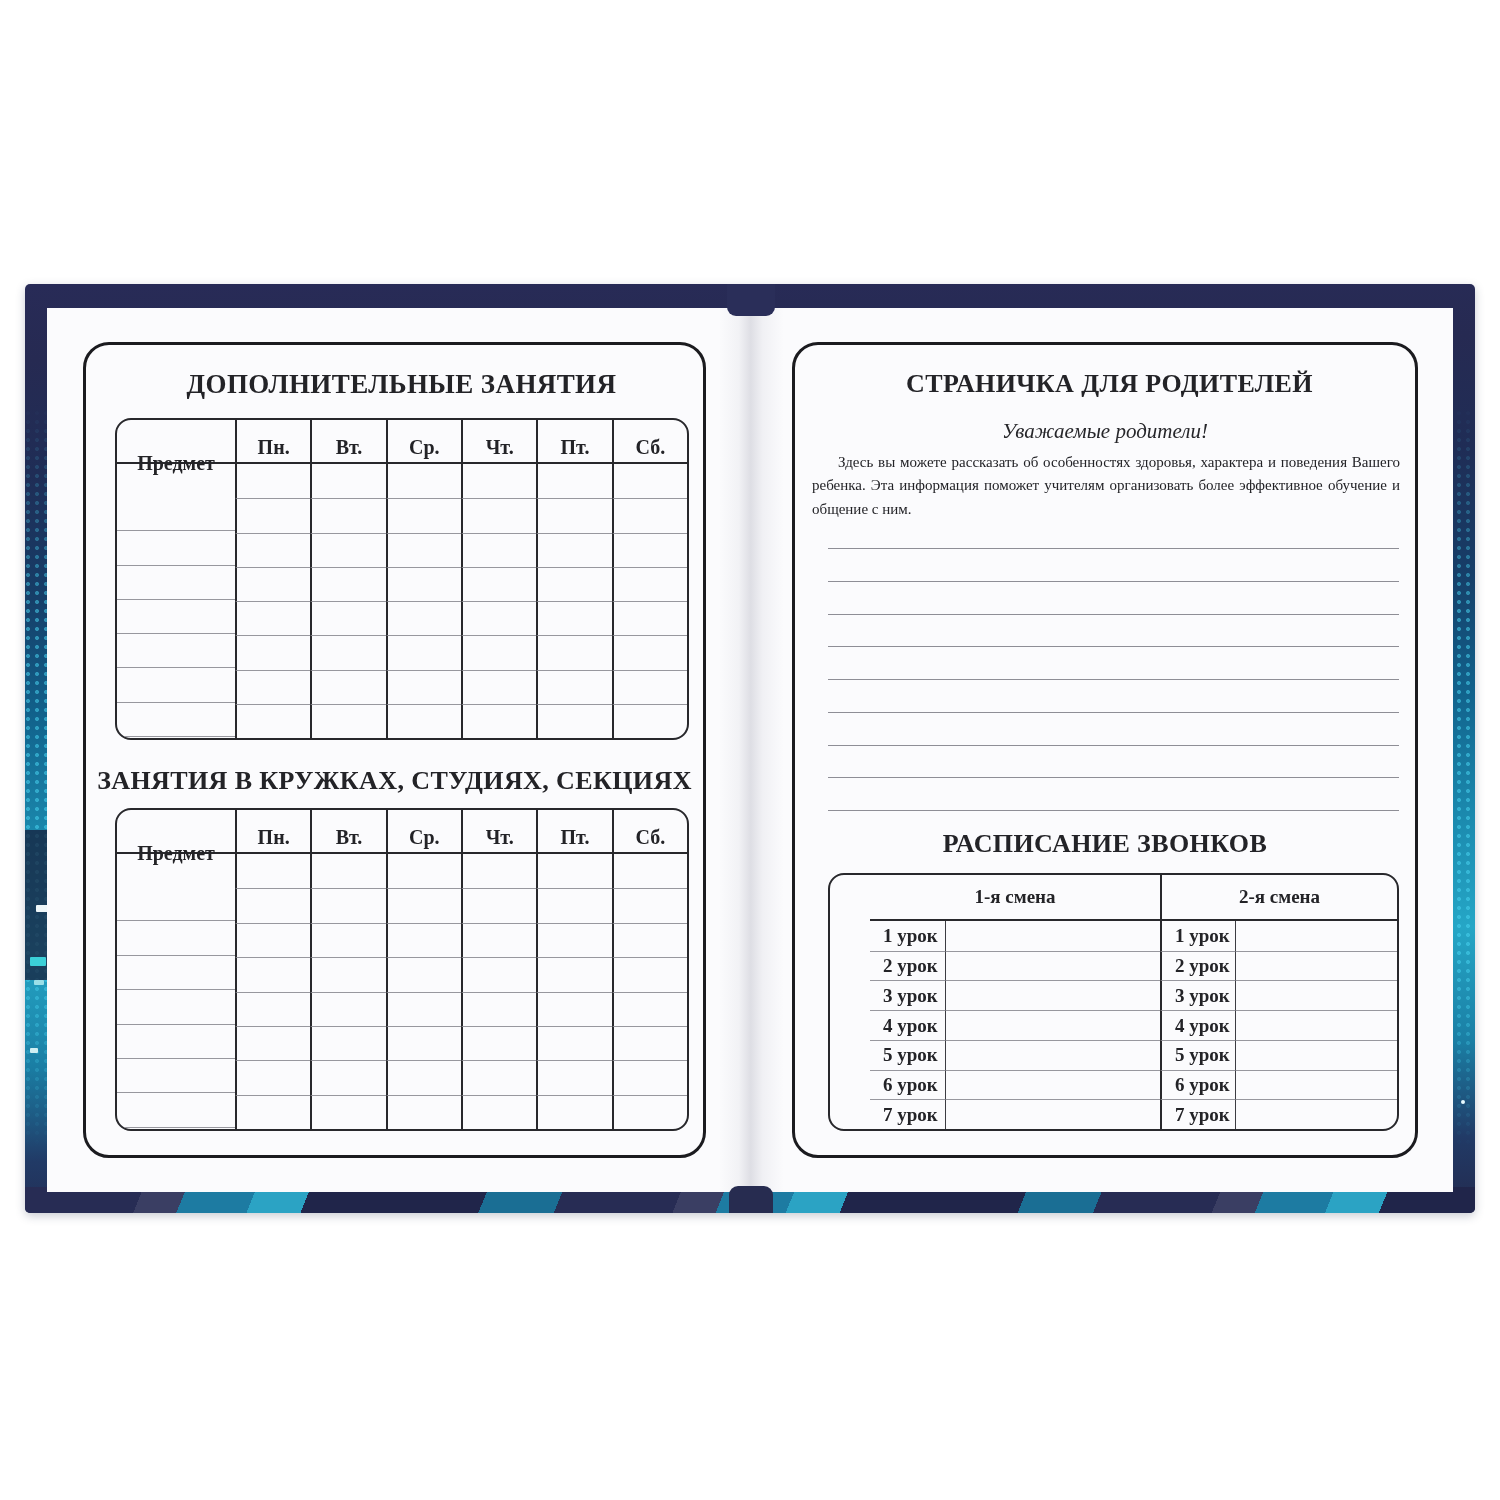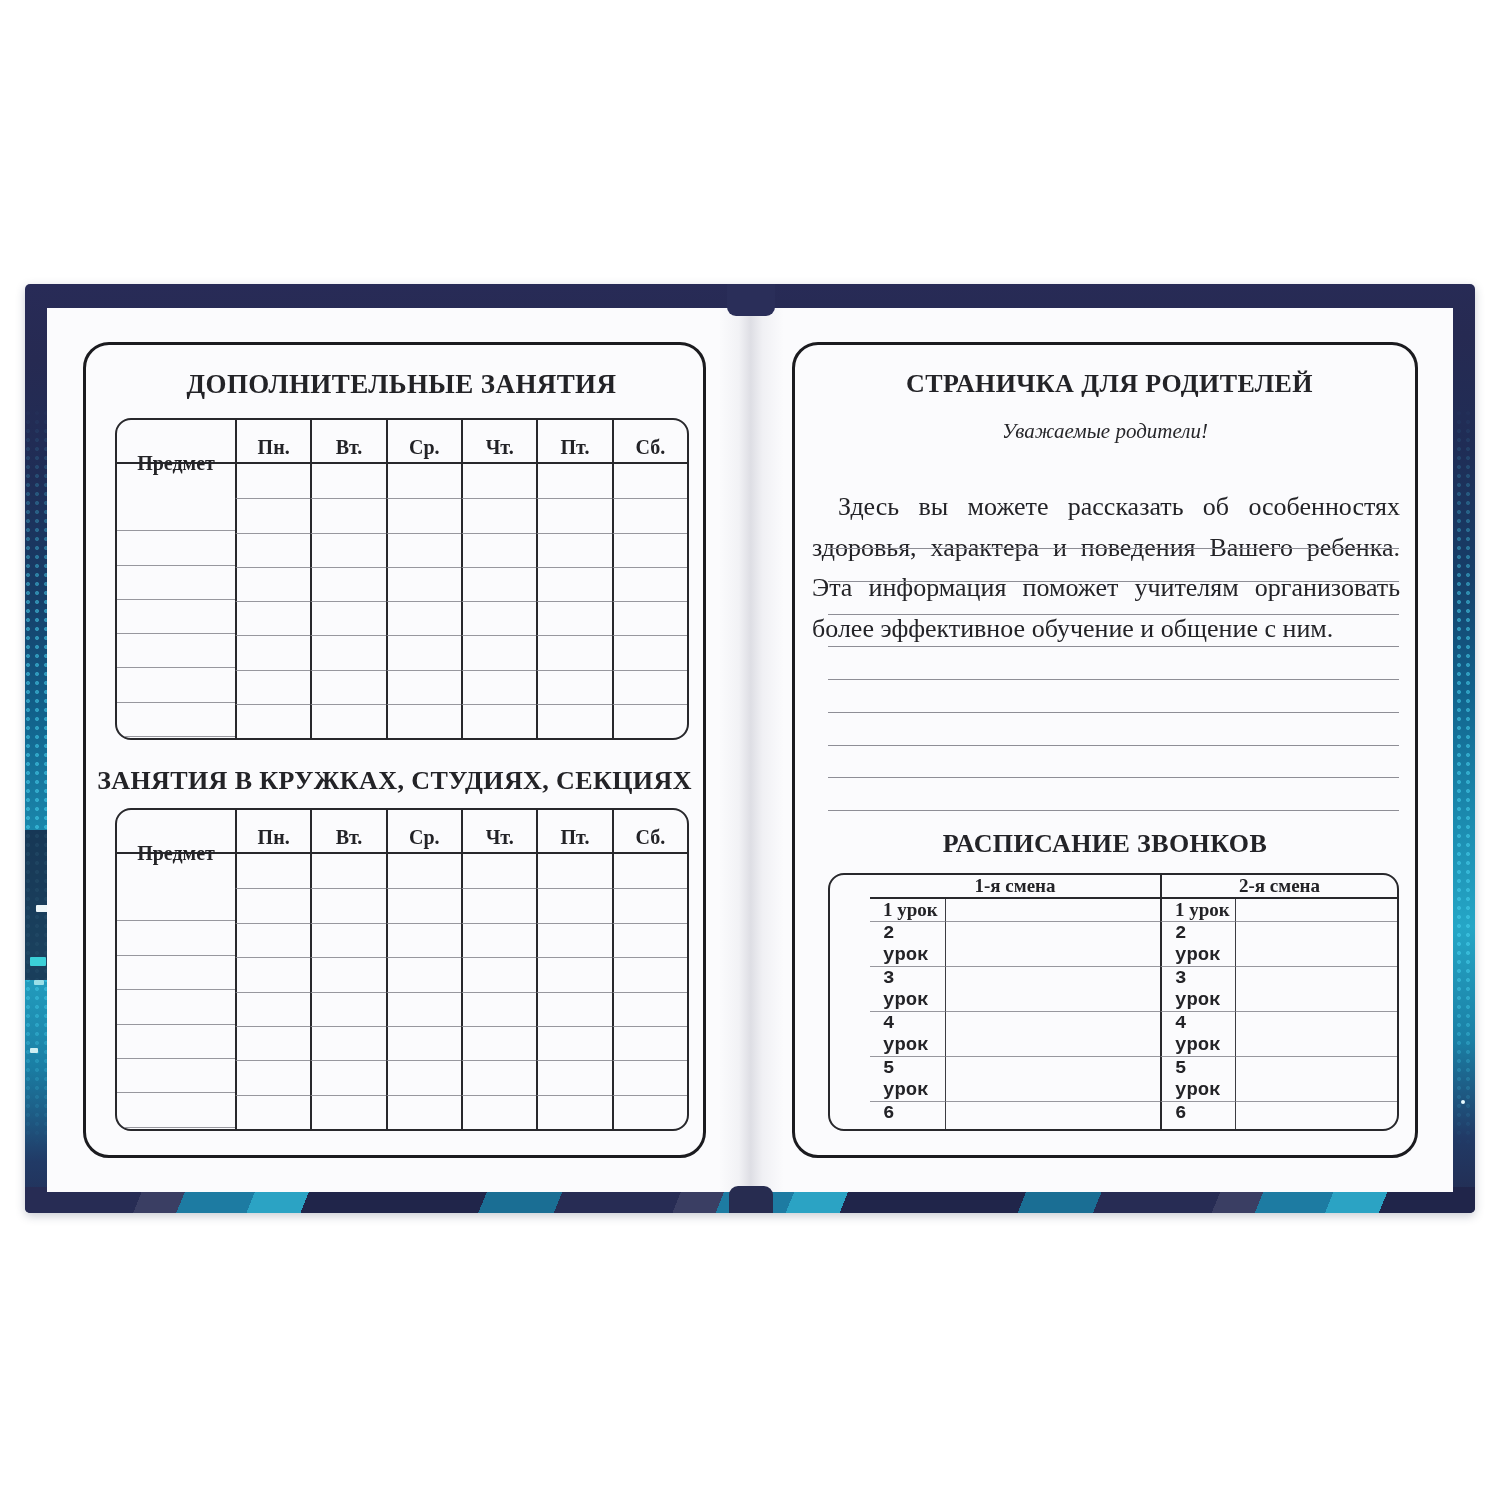--- a/index.html
+++ b/index.html
@@ -93,43 +93,42 @@
   .week-row.body:not(.first) .wcell{border-top:1.2px solid #97979e;}
   .hcell{display:flex;align-items:center;justify-content:center;
     font-weight:700;font-size:20px;color:#232327;}
   
   .salutation{
     position:absolute;left:0;right:0;top:74px;text-align:center;
     font-style:italic;font-size:21px;color:#26262a;
   }
   .intro{
     position:absolute;left:17px;top:106px;width:588px;
-    font-size:26px;line-height:1.56;text-align:justify;text-indent:26px;
+    font-size:15px;line-height:1.56;text-align:justify;text-indent:26px;
     color:#232327;
-    margin-top:36px;
   }
   .ruled{
     position:absolute;left:33px;top:203px;width:571px;height:263px;
     display:flex;flex-direction:column;justify-content:space-between;
   }
   .rline{height:0;border-top:1.6px solid #8e8e96;}
   .bells-title{position:absolute;left:0;right:0;top:484px;font-size:26px;}
   
   .bell-table{
     position:absolute;left:33px;top:528px;width:571px;height:258px;box-sizing:border-box;
     border:2.5px solid #28282c;border-radius:16px;overflow:hidden;
     display:flex;flex-direction:column;padding-left:40px;
   }
   .bell-header{height:44px;display:grid;grid-template-columns:290px 1fr;
     border-bottom:2.5px solid #28282c;}
   .bhcell{display:flex;align-items:center;justify-content:center;
     font-weight:700;font-size:19px;}
   .bhcell + .bhcell{border-left:2.5px solid #28282c;}
   .bell-row{flex:1;display:grid;grid-template-columns:75px 215px 75px 206px;}
-  .bell-row:not(.first) > div{border-top:1.2px solid #97979e;font-family:Liberation Mono, monospace;}
+  .bell-row:not(.first) > div{border-top:1.2px solid #97979e;}
   .blabel{display:flex;align-items:center;padding-left:13px;
     font-weight:700;font-size:19px;box-sizing:border-box;}
   .blabel.second{border-left:2.5px solid #28282c;}
   .bval{border-left:1.6px solid #3c3c42;}
 </style>
 </head>
 <body>
 
 <div class="book">
   <div class="cover-dots"></div>

